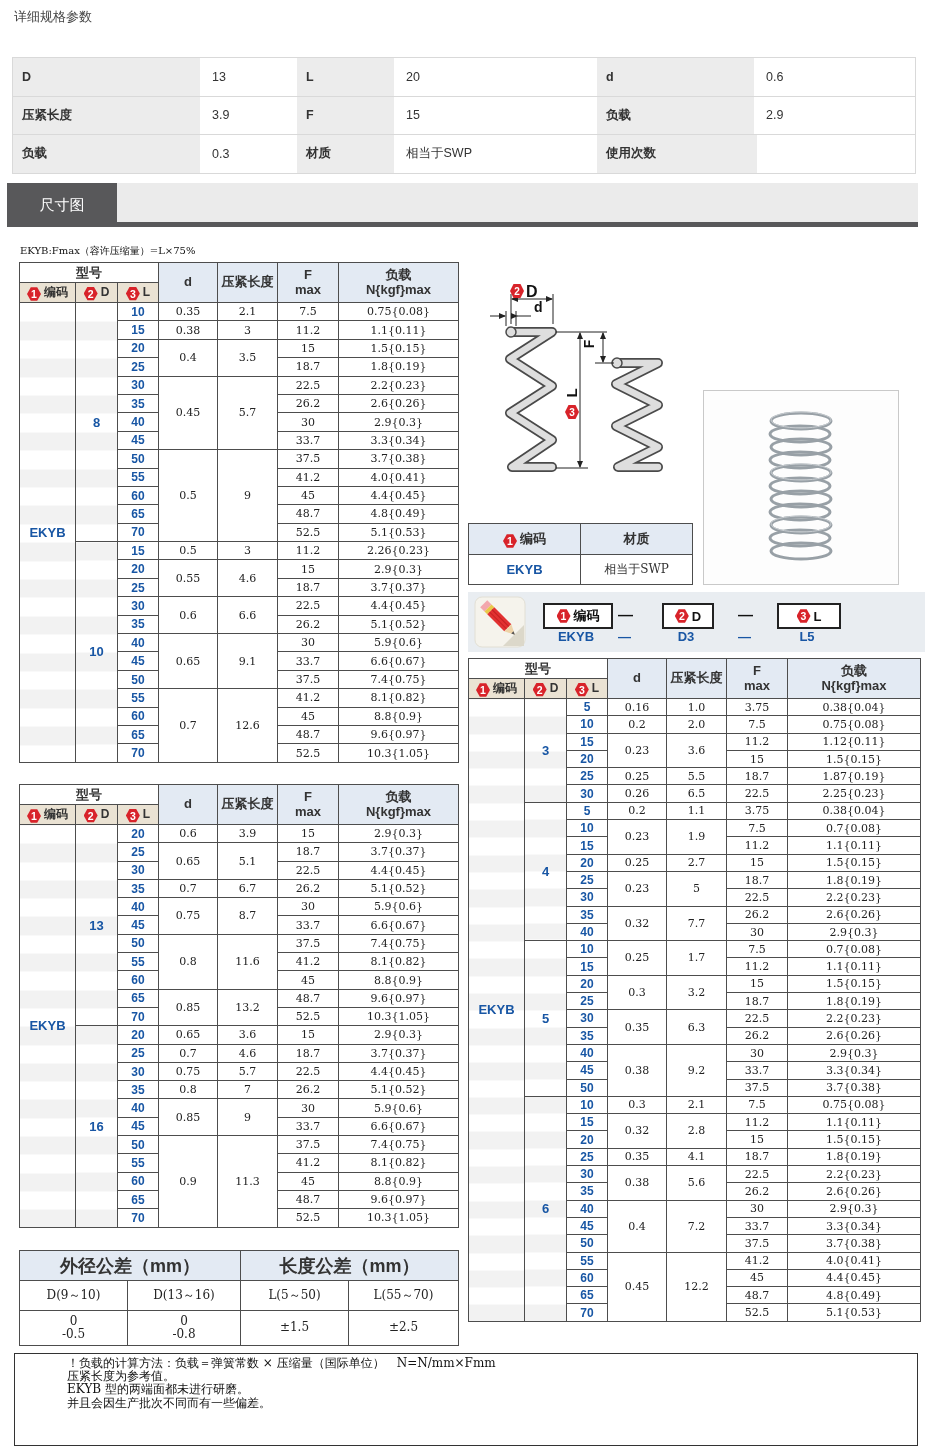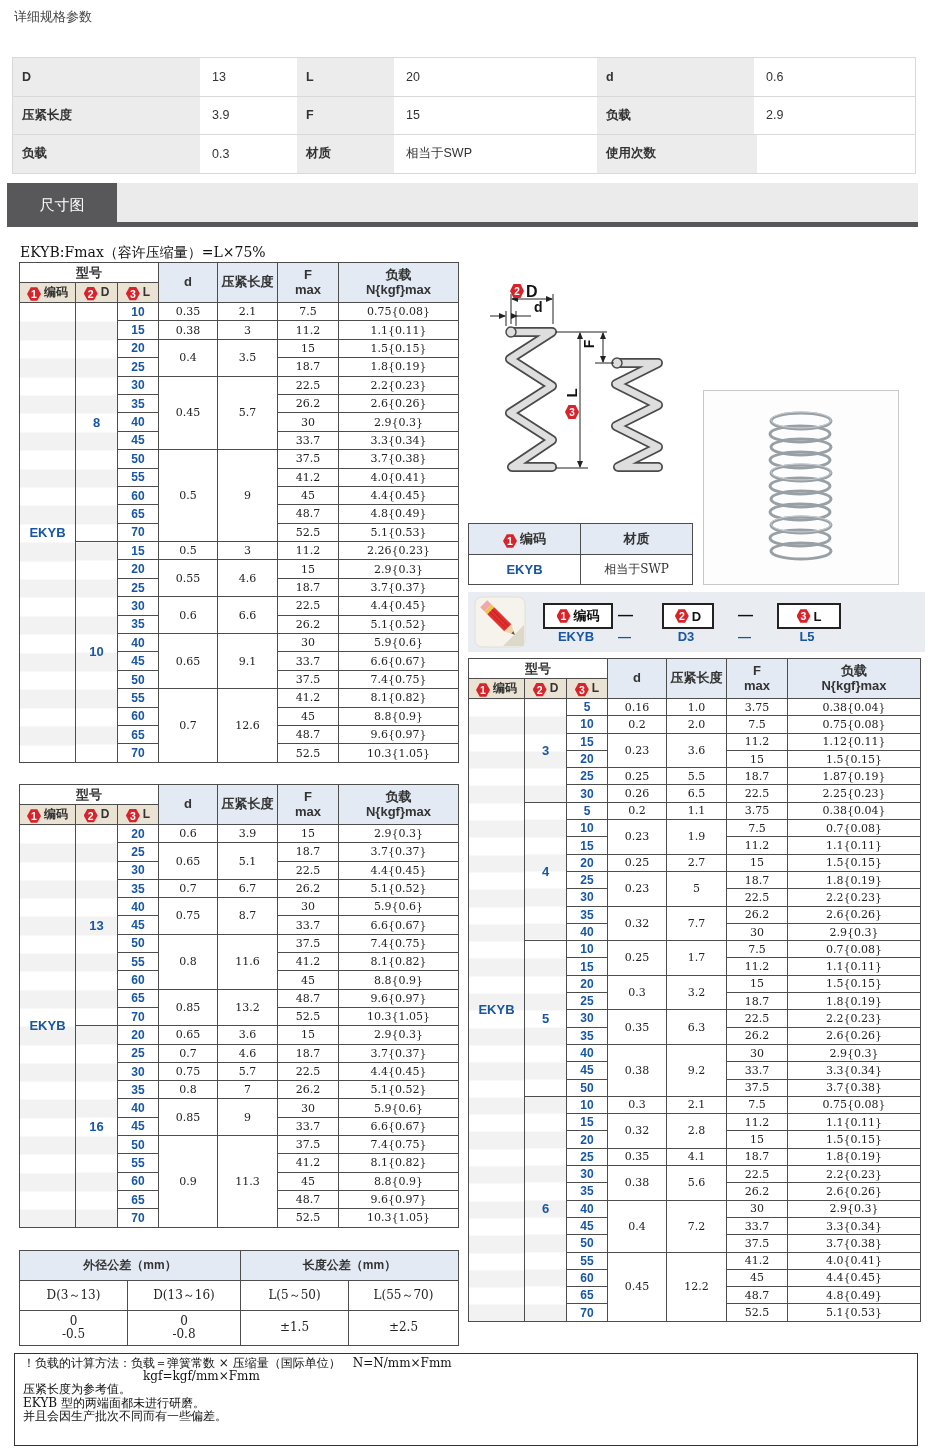--- a/index.html
+++ b/index.html
@@ -20,21 +20,21 @@
   .spec-label{background:#ececec;font-weight:bold;}
 
   
   .dim-tab{position:absolute;left:7px;top:183px;width:110px;height:44px;background:#58585a;
            color:#fff;font-size:15px;display:flex;align-items:center;justify-content:center;}
   .tab-strip{position:absolute;left:117px;top:183px;width:801px;height:39px;background:#ebebeb;}
   .tab-underline{position:absolute;left:7px;top:222px;width:911px;height:5px;background:#58585a;}
 
   
   .formula-note{position:absolute;left:20px;top:244px;font-family:"DejaVu Serif",serif;
-                font-size:14px;color:#111;}
+                font-size:10px;color:#111;}
 
   
   .tbl-wrap{position:absolute;}
   #table1{left:19px;top:262px;}
   #table2{left:19px;top:784px;}
   #table3{left:468px;top:658px;}
   table.spring{border-collapse:collapse;table-layout:fixed;background:#fff;border:1.5px solid #2c2c2c;}
   table.spring th,table.spring td{border:1px solid #4d4d4d;padding:0;text-align:center;vertical-align:middle;overflow:hidden;}
   .t1{--rh:18.4px}.t2{--rh:18.3px}.t3{--rh:17.3px}
   .t1 tbody tr{height:18.4px}.t2 tbody tr{height:18.3px}.t3 tbody tr{height:17.3px}
@@ -75,32 +75,32 @@
   .pn-val{position:absolute;top:37px;font-weight:bold;font-size:13px;color:#1856a4;text-align:center;}
   .pn-vdash{position:absolute;top:37px;font-weight:bold;font-size:13px;color:#1856a4;}
   .pn-icon{position:absolute;left:6px;top:4px;width:52px;height:52px;}
 
   
   #diagram{position:absolute;left:468px;top:270px;width:235px;height:245px;}
 
   
   #tolerance{position:absolute;left:19px;top:1250px;}
   table.tol{border-collapse:collapse;border:1.5px solid #2c2c2c;table-layout:fixed;}
-  table.tol th{background:#e3eaf3;border:1px solid #4d4d4d;height:27px;font-size:12px;font-weight:bold;text-align:center;}
+  table.tol th{background:#e3eaf3;border:1px solid #4d4d4d;height:27px;font-size:18px;font-weight:bold;text-align:center;}
   table.tol td{border:1px solid #4d4d4d;text-align:center;font-family:"DejaVu Serif",serif;font-size:12px;color:#222;}
   .tol-range{height:27px;}
   .tol-val{height:32px;}
   .tol-val span{display:block;line-height:13.5px;}
   .tol-val span:empty{display:none;}
 
   
   #notes{position:absolute;left:14px;top:1353px;width:904px;height:93px;border:1px solid #333;
          background:#fff;font-family:"DejaVu Serif",serif;font-size:12px;color:#111;
          padding:3px 0 0 8px;box-sizing:border-box;}
-  #notes div{line-height:13.2px;white-space:nowrap;}
+  #notes div{line-height:13.2px;white-space:nowrap;margin-left:44px;}
   .indent{margin-left:120px;}
 </style>
 </head>
 <body>
 
 <div id="page">
 
   <div class="page-title">详细规格参数</div>
 
   <div class="spec-table">
@@ -886,21 +886,21 @@
           <col style="width:113px">
           <col style="width:108px">
           <col style="width:110px">
         </colgroup>
       <tbody>
           <tr>
         <th colspan="2">外径公差（mm）</th>
         <th colspan="2">长度公差（mm）</th>
       </tr>
       <tr>
-        <td class="tol-range">D(3～13)</td>
+        <td class="tol-range">D(9～10)</td>
         <td class="tol-range">D(13～16)</td>
         <td class="tol-range">L(5～50)</td>
         <td class="tol-range">L(55～70)</td>
       </tr>
       <tr>
         <td class="tol-val">
               <span>0</span>
               <span>-0.5</span>
             </td>
         <td class="tol-val">
@@ -913,19 +913,18 @@
         <td class="tol-val">
               <span>±2.5</span>
             </td>
       </tr>
     </tbody>
       </table>
   </div>
 
   <div id="notes">
     <div>！负载的计算方法：负载＝弹簧常数 × 压缩量（国际单位）　N=N/mm×Fmm</div>
-    <div class="indent">kgf=kgf/mm×Fmm</div>
     <div>压紧长度为参考值。</div>
     <div>EKYB 型的两端面都未进行研磨。</div>
     <div>并且会因生产批次不同而有一些偏差。</div>
   </div>
 
 </div>
 
 </body></html>

